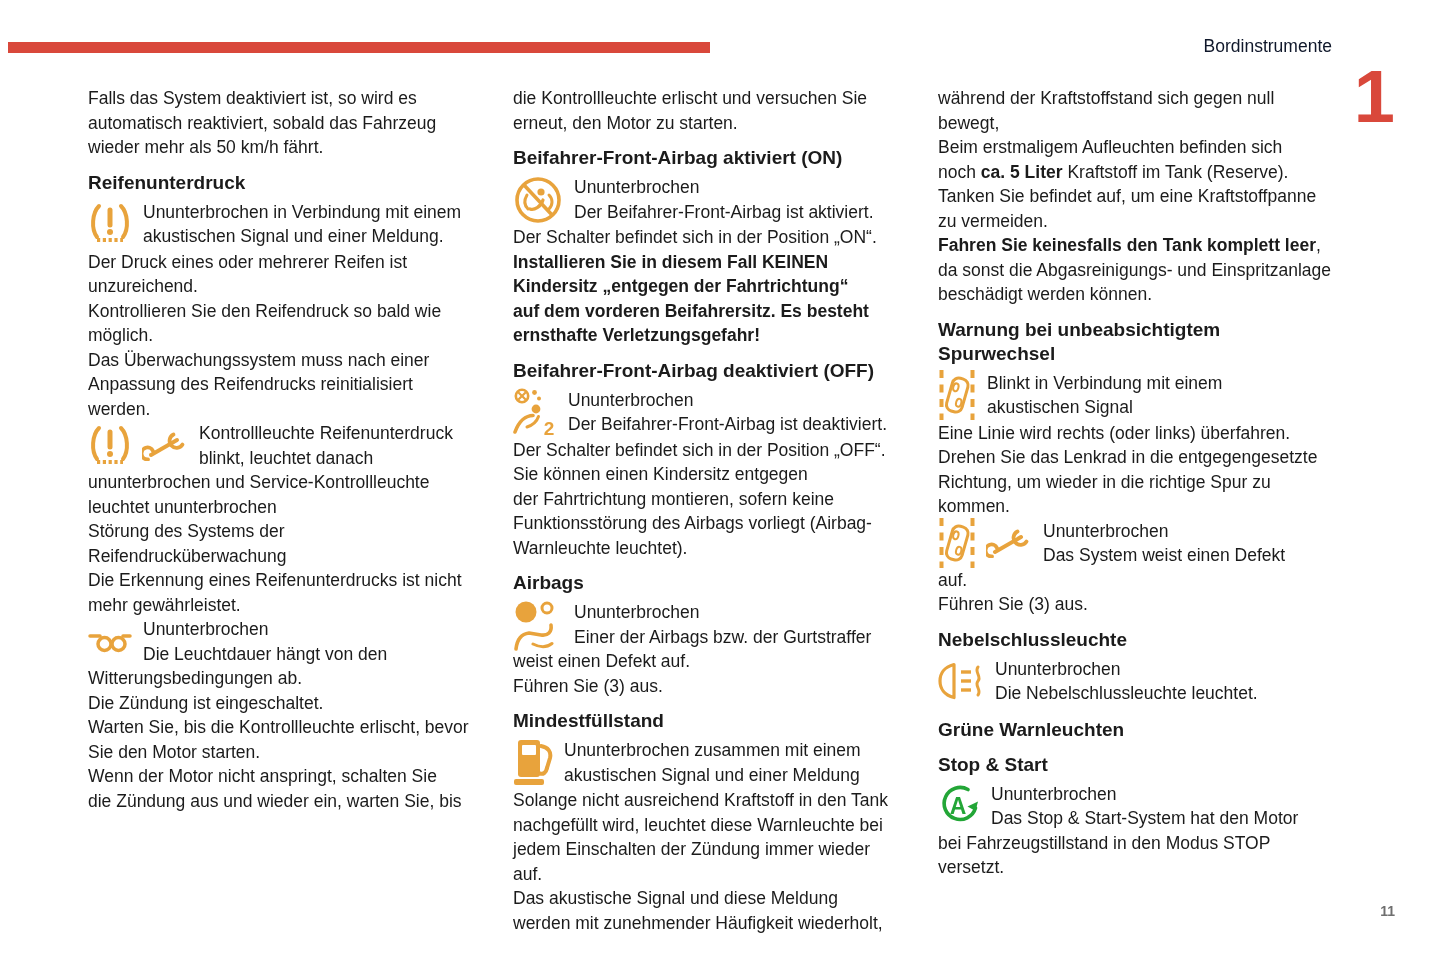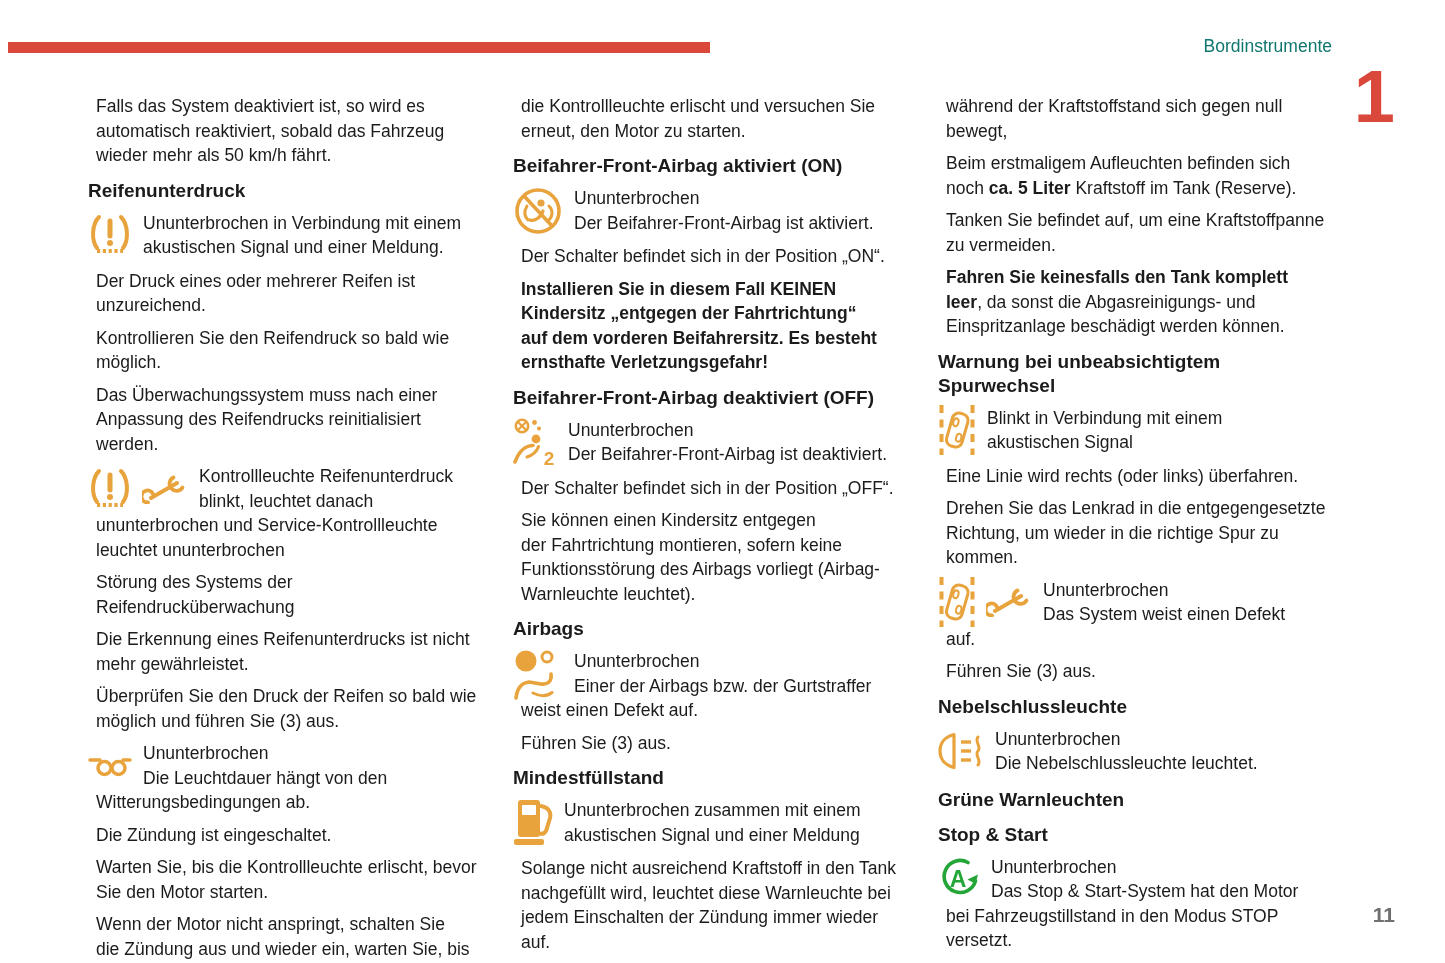--- a/index.html
+++ b/index.html
@@ -1,26 +1,26 @@
 <!DOCTYPE html>
 <html><head>
 <meta charset="utf-8">
 <style>
   html,body{margin:0;padding:0;}
   body{
     width:1445px;height:963px;background:#ffffff;position:relative;
     font-family:"Liberation Sans", sans-serif;color:#1b1b1b;overflow:hidden;
   }
   .redbar{position:absolute;left:8px;top:42px;width:702px;height:11px;background:#d9483b;}
-  .header-title{position:absolute;top:36px;right:113px;font-size:17.5px;color:#0f766e;}
+  .header-title{position:absolute;top:36px;right:113px;font-size:17.5px;color:#0f172a;}
   .chapter-num{position:absolute;top:60px;right:50px;font-size:74px;line-height:1;font-weight:bold;color:#d9483b;}
-  .pagenum{position:absolute;top:903px;right:50px;font-size:21px;font-weight:bold;color:#6f6f6f;}
+  .pagenum{position:absolute;top:903px;right:50px;font-size:14px;font-weight:bold;color:#6f6f6f;}
   .cols{position:absolute;left:88px;top:86px;width:1247px;display:flex;gap:28px;}
   .col{width:397px;font-size:17.5px;line-height:24.5px;}
-  .para{margin:8px;white-space:pre-line;}
+  .para{margin:0;white-space:pre-line;}
   .h{font-size:19px;line-height:24px;font-weight:bold;margin:11px 0 5px 0;}
   .h.big{}
   .bold{font-weight:bold;}
   .iconp{min-height:50px;margin:0;}
   .icons{float:left;height:49px;display:flex;align-items:center;gap:10px;margin-right:11px;}
   svg{display:block;}
   svg text{font-family:"Liberation Sans", sans-serif;}
 </style>
 </head>
 <body>
@@ -66,21 +66,20 @@
           <path d="M40.5,13.5 A7,7 0 1 1 31.5,3.5" stroke="#e8a33c" stroke-width="3.8" fill="none" stroke-linecap="round"></path>
           <path d="M11,20 A6,6 0 1 0 6,28.5" stroke="#e8a33c" stroke-width="3.8" fill="none" stroke-linecap="round"></path>
           <line x1="9" y1="24" x2="35" y2="9" stroke="#e8a33c" stroke-width="4" stroke-linecap="round"></line>
         </svg>
       </span>
       <div class="para">Kontrollleuchte Reifenunterdruck blinkt, leuchtet danach ununterbrochen und Service-Kontrollleuchte leuchtet ununterbrochen</div>
     </div>
     <p class="para">Störung des Systems der
 Reifendrucküberwachung</p>
     <p class="para">Die Erkennung eines Reifenunterdrucks ist nicht mehr gewährleistet.</p>
-    <p class="para">Überprüfen Sie den Druck der Reifen so bald wie möglich und führen Sie (3) aus.</p>
 
     <div class="iconp">
       <span class="icons">
         <svg width="44" height="26" viewBox="0 0 44 26">
           <path d="M2,7 H12" stroke="#e8a33c" stroke-width="3.5" fill="none" stroke-linecap="round"></path>
           <circle cx="16.5" cy="15" r="6.5" stroke="#e8a33c" stroke-width="3.5" fill="none"></circle>
           <circle cx="30.5" cy="15" r="6.5" stroke="#e8a33c" stroke-width="3.5" fill="none"></circle>
           <path d="M35,7 h7" stroke="#e8a33c" stroke-width="3.5" fill="none" stroke-linecap="round"></path>
         </svg>
       </span>

